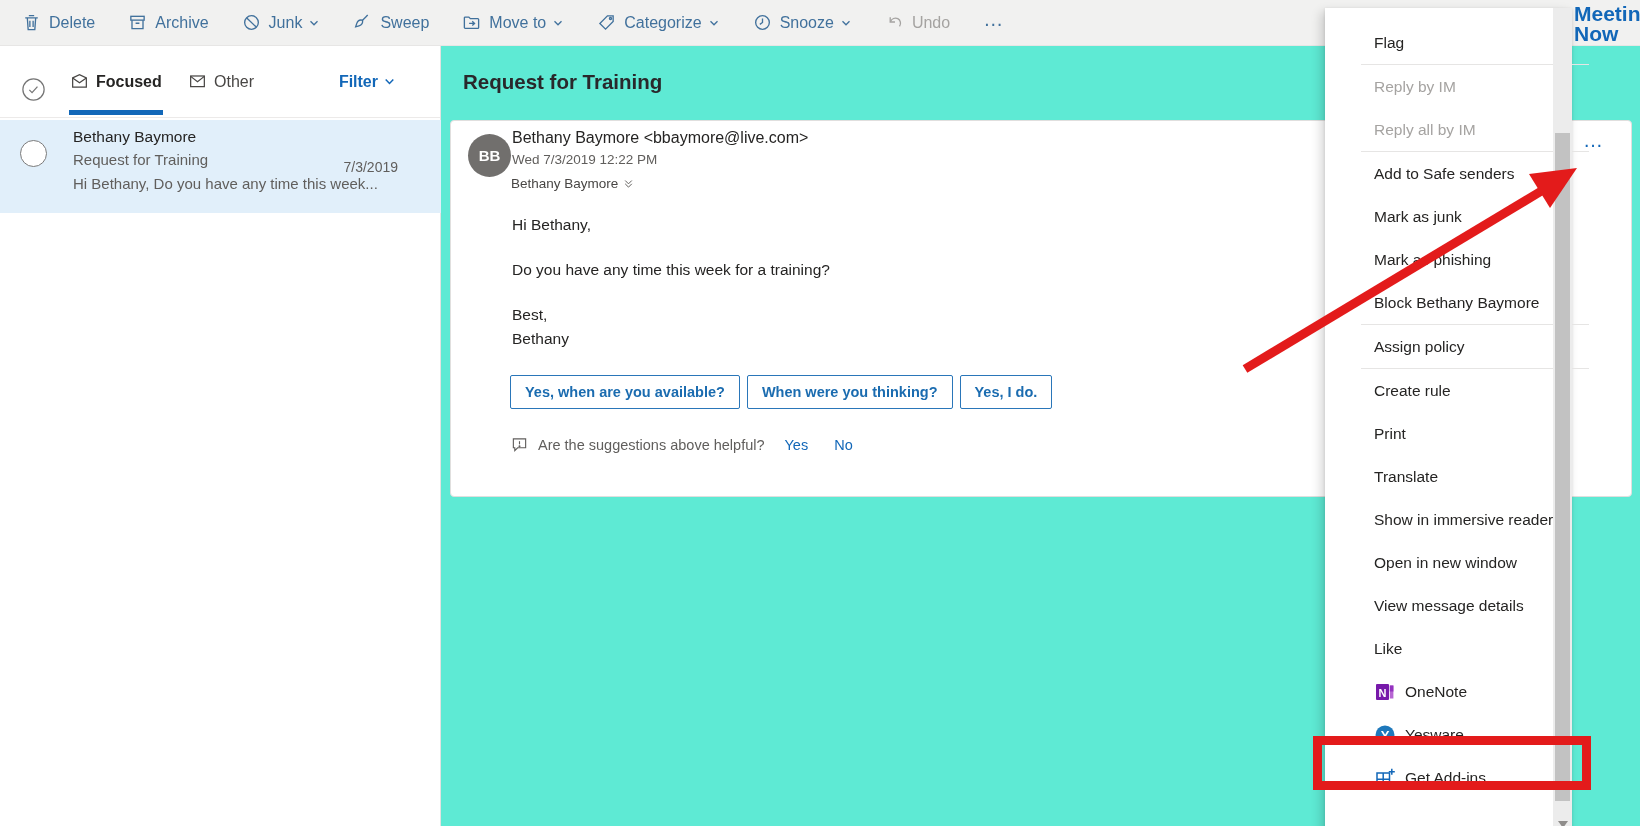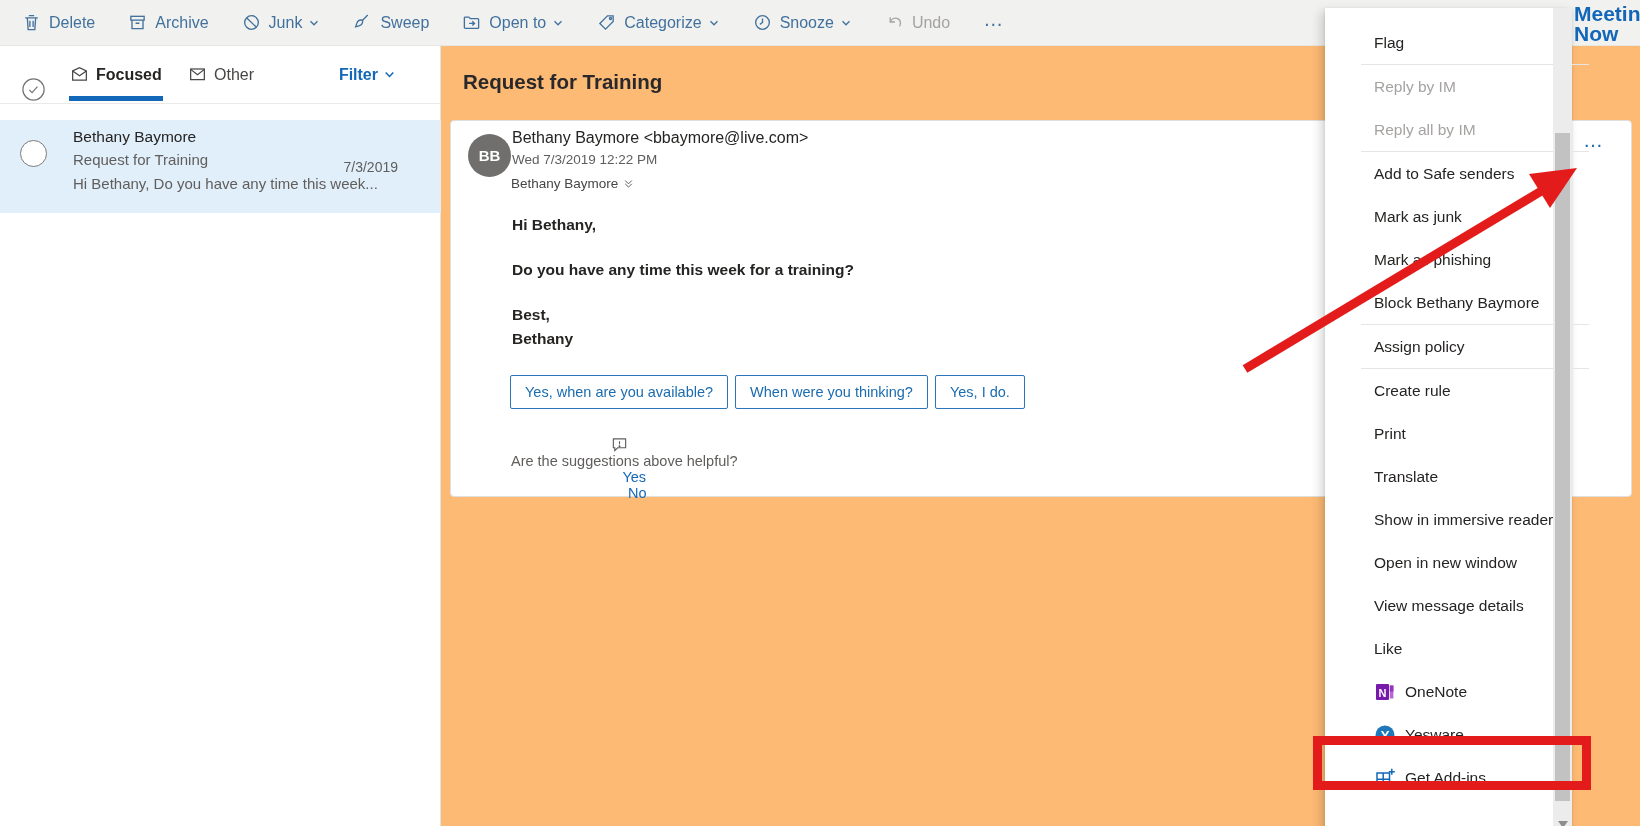--- a/index.html
+++ b/index.html
@@ -1,38 +1,38 @@
 <!DOCTYPE html>
 <html style="--accent: #1267b8; --toolbar-blue: #41719c; --annotation-red: #e31b1b; --selected-mail-bg: #e1effa; --avatar-bg: #716f6d; --scrollbar-thumb: #c2c2c2; --scrollbar-track: #ececec; --onenote-purple: #7719aa; --yesware-blue: #1e78bb;"><head>
 <meta charset="utf-8">
 <style>
   * { box-sizing: border-box; margin: 0; padding: 0; }
   html,body { width:1640px; height:826px; }
   body { font-family:"Liberation Sans","DejaVu Sans",sans-serif; background:#fff; overflow:hidden; }
-  .app { position:relative; width:1640px; height:826px; overflow:hidden; background:#fdba74; }
+  .app { position:relative; width:1640px; height:826px; overflow:hidden; background:#5eead4; }
 
   
   .toolbar { position:absolute; left:0; top:0; width:1640px; height:46px; background:#f1f1f0;
              border-bottom:1px solid #e7e6e5; display:flex; align-items:center; padding-left:22px; z-index:5; }
   .tb-item { display:flex; align-items:center; gap:8px; border:0; background:none; cursor:pointer;
              color:var(--toolbar-blue,#41719c); font-family:inherit; font-size:16px; margin-right:33px; white-space:nowrap; }
   .tb-item .chev { margin-left:-2px; }
   .tb-item.disabled { color:#a5a3a1; }
   .tb-more { font-size:20px; letter-spacing:2px; color:var(--toolbar-blue,#41719c); border:0; background:none; cursor:pointer; margin-right:0; line-height:10px; padding-bottom:8px;}
   .icon { display:inline-flex; align-items:center; justify-content:center; }
   .chev svg { display:block; }
 
   
   .meeting { position:absolute; left:1574px; top:4px; z-index:6; color:var(--accent,#1267b8);
              font-size:21px; font-weight:700; line-height:20px; cursor:pointer; }
 
   
   .list-panel { position:absolute; left:0; top:46px; width:441px; height:780px; background:#fff;
                 border-right:1px solid #e3e2e1; }
-  .list-header { position:relative; height:58px; border-bottom:1px solid #eceae9; }
+  .list-header { position:relative; height:72px; border-bottom:1px solid #eceae9; }
   .selectall { position:absolute; left:21px; top:31px; width:25px; height:25px; color:#767676; cursor:pointer; }
   .tab { position:absolute; top:0; height:100%; display:flex; align-items:center; gap:7px; cursor:pointer; font-size:16px; color:#484644; }
   .tab.focused { left:70px; font-weight:700; color:#252423; }
   .tab.other { left:188px; }
   .tab-underline { position:absolute; left:69px; bottom:2px; width:94px; height:5px; background:var(--accent,#1267b8); }
   .filter { position:absolute; right:44px; top:0; height:100%; display:flex; align-items:center; gap:5px;
             color:var(--accent,#1267b8); font-size:16px; font-weight:700; cursor:pointer; }
 
   .mail-item { position:absolute; left:0; top:74px; width:441px; height:93px; background:var(--selected-mail-bg,#e1effa); cursor:pointer; }
   .mail-radio { position:absolute; left:20px; top:20px; width:27px; height:27px; border:1.5px solid #7a7a7a;
@@ -47,26 +47,26 @@
   .rp-title { position:absolute; left:463px; top:70px; font-size:20.5px; font-weight:700; color:#29282b; }
   .card { position:absolute; left:450px; top:120px; width:1182px; height:377px; background:#fff;
           border:1px solid #e0dfde; border-radius:4px; z-index:1; }
   .avatar { position:absolute; left:17px; top:13px; width:43px; height:43px; border-radius:50%;
             background:var(--avatar-bg,#716f6d); color:#fff; font-size:15px; font-weight:700;
             display:flex; align-items:center; justify-content:center; }
   .from-line { position:absolute; left:61px; top:8px; font-size:16px; color:#252423; }
   .sent-line { position:absolute; left:61px; top:31px; font-size:13.5px; color:#605e5c; }
   .rcpt-line { position:absolute; left:60px; top:55px; font-size:13.5px; color:#484644; display:flex; align-items:center; gap:5px; cursor:pointer; }
   .card-more { position:absolute; right:26px; top:12px; color:var(--accent,#1267b8); font-size:20px; letter-spacing:2px; cursor:pointer; line-height:14px; }
-  .body-text { position:absolute; left:61px; top:92px; font-size:15.5px; color:#252423; line-height:24px;font-weight:bold; }
+  .body-text { position:absolute; left:61px; top:92px; font-size:15.5px; color:#252423; line-height:24px; }
   .body-text p.gap { margin-bottom:21px; }
   .sugg-row { position:absolute; left:59px; top:254px; display:flex; gap:7px; }
   .sugg-btn { height:34px; padding:0 14px; background:#fff; border:1px solid #2a76b9; border-radius:2px;
-              color:#1b6cb0; font-family:inherit; font-size:14.5px; cursor:pointer; white-space:nowrap; }
-  .fb-row { position:absolute; left:60px; top:315px; display:flex; align-items:center; font-size:14.5px; color:#605e5c;flex-direction:column; }
+              color:#1b6cb0; font-family:inherit; font-size:14.5px; cursor:pointer; white-space:nowrap;font-weight:bold; }
+  .fb-row { position:absolute; left:60px; top:315px; display:flex; align-items:flex-end; font-size:14.5px; color:#605e5c; }
   .fb-row .icon { margin-right:10px; color:#605e5c; }
   .fb-link { color:var(--accent,#1267b8); cursor:pointer; }
   .fb-yes { margin-left:20px; }
   .fb-no { margin-left:26px; }
 
   
   .menu { position:absolute; left:1325px; top:8px; width:247px; height:826px; background:#fff; z-index:20;
           box-shadow:-4px 4px 10px rgba(0,0,0,.16), 0 1px 3px rgba(0,0,0,.12);padding-left:36px; }
   .menu-inner { padding-top:13px; width:228px; }
   .mi { display:flex; align-items:center; height:43px; padding:0 18px 0 13px; font-size:15.5px; color:#252423; cursor:pointer; }
@@ -130,21 +130,21 @@
       </span>
       <span>Sweep</span>
     </button>
     <button class="tb-item">
       <span class="icon">
         <svg width="19" height="19" viewBox="0 0 20 20" fill="none" stroke="currentColor" stroke-width="1.4">
             <path d="M2.5 5.2c0-.5.4-.9.9-.9h3.8l1.6 1.6h7.8c.5 0 .9.4.9.9v8.4c0 .5-.4.9-.9.9H3.4c-.5 0-.9-.4-.9-.9z"></path>
             <path d="M7.5 11h5.5M10.8 8.8l2.4 2.2-2.4 2.2"></path>
           </svg>
       </span>
-      <span>Open to</span>
+      <span>Move to</span>
       <span class="chev icon">
         <svg width="12" height="12" viewBox="0 0 12 12" fill="none" stroke="currentColor" stroke-width="1.3">
             <path d="M2.5 4.2l3.5 3.6 3.5-3.6"></path>
           </svg>
       </span>
     </button>
     <button class="tb-item">
       <span class="icon">
         <svg width="19" height="19" viewBox="0 0 20 20" fill="none" stroke="currentColor" stroke-width="1.4">
             <path d="M11 3h6v6l-8 8-6-6z"></path>

